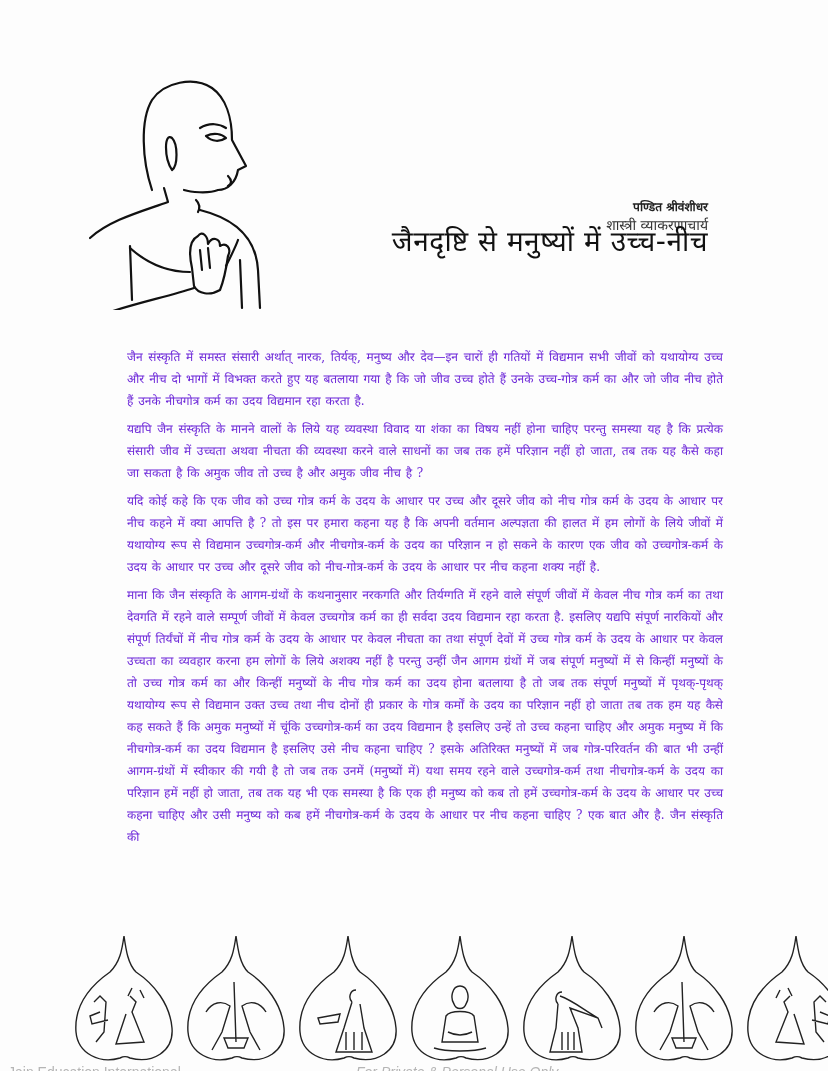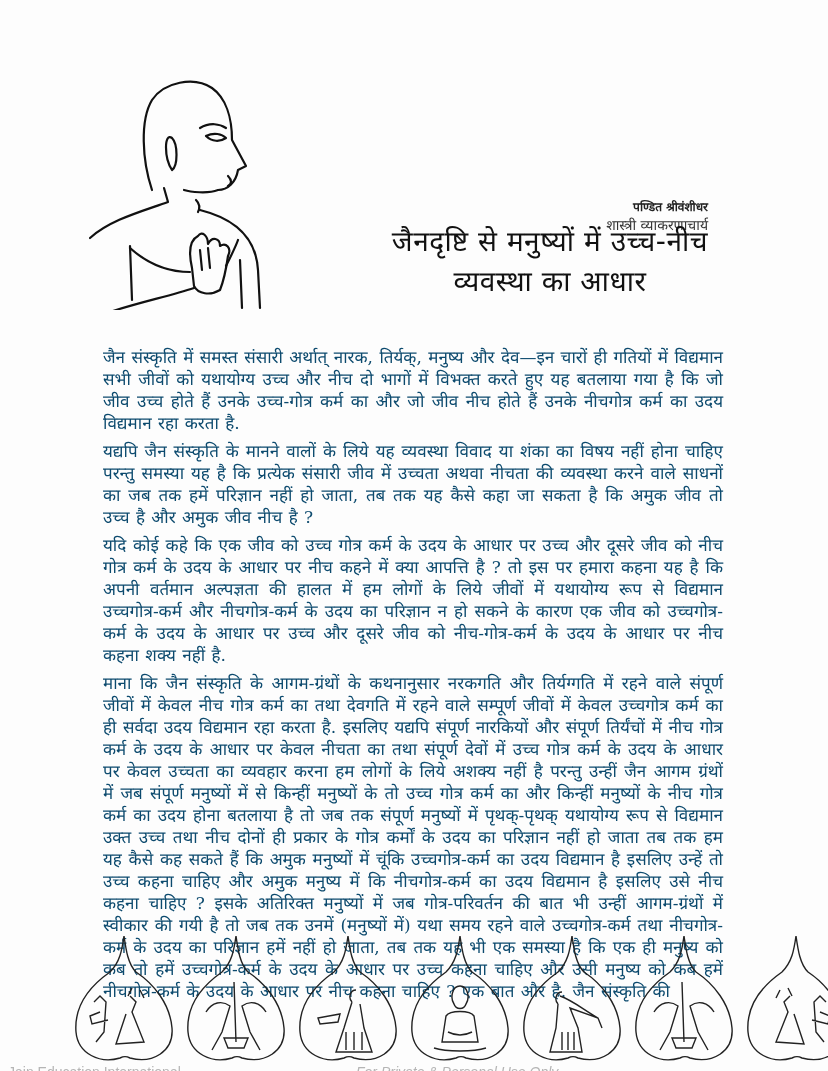--- a/index.html
+++ b/index.html
@@ -11,21 +11,21 @@
     .figure-top { position: absolute; left: 60px; top: 40px; width: 230px; height: 270px; }
 
     .byline { position: absolute; right: 120px; top: 198px; text-align: right; }
     .byline .author { font-family: "DejaVu Serif", serif; font-weight: bold; font-size: 12px; line-height: 18px; color: #222; }
     .byline .credential { font-family: "DejaVu Serif", serif; font-size: 14px; line-height: 18px; color: #333; }
 
     .title { position: absolute; right: 120px; top: 222px; text-align: center; }
     .title .line { font-family: "DejaVu Sans", sans-serif; font-size: 28px; line-height: 40px; color: #111; letter-spacing: 0.5px; }
 
     .body-text { position: absolute; left: 103px; top: 346px; width: 620px; }
-    .body-text p { font-family: "DejaVu Serif", serif; font-size: 17px; line-height: 22px; color: #0c4a6e; text-align: justify; margin-bottom: 6px; word-spacing: 1px; }
+    .body-text p { font-family: "DejaVu Serif", serif; font-size: 12px; line-height: 22px; color: #6d28d9; text-align: justify; margin-bottom: 6px; word-spacing: 1px; margin-left: 24px; }
 
     .leaf-row { position: absolute; left: 70px; top: 932px; width: 760px; height: 135px; display: flex; gap: 4px; }
     .leaf { width: 108px; height: 135px; flex: 0 0 108px; }
 
     .footer { position: absolute; left: 0; top: 1046px; width: 828px; height: 20px; }
     .footer span { position: absolute; font-family: "Liberation Sans", sans-serif; font-size: 14px; color: #b5b5b5; top: 18px; }
     .footer .left { left: 8px; }
     .footer .center { left: 356px; font-style: italic; }
     .footer .right { right: 10px; margin-top: 44px; }
   </style>
@@ -60,21 +60,20 @@
     <path d="M180 220 L182 268"></path>
   </svg>
 
   <div class="byline">
     <div class="author">पण्डित श्रीवंशीधर</div>
     <div class="credential">शास्त्री व्याकरणाचार्य</div>
   </div>
 
   <div class="title">
     <div class="line">जैनदृष्टि से मनुष्यों में उच्च-नीच</div>
-    <div class="line">व्यवस्था का आधार</div>
   </div>
 
   <div class="body-text">
     <p>जैन संस्कृति में समस्त संसारी अर्थात् नारक, तिर्यक्, मनुष्य और देव—इन चारों ही गतियों में विद्यमान सभी जीवों को यथायोग्य उच्च और नीच दो भागों में विभक्त करते हुए यह बतलाया गया है कि जो जीव उच्च होते हैं उनके उच्च-गोत्र कर्म का और जो जीव नीच होते हैं उनके नीचगोत्र कर्म का उदय विद्यमान रहा करता है.</p>
     <p>यद्यपि जैन संस्कृति के मानने वालों के लिये यह व्यवस्था विवाद या शंका का विषय नहीं होना चाहिए परन्तु समस्या यह है कि प्रत्येक संसारी जीव में उच्चता अथवा नीचता की व्यवस्था करने वाले साधनों का जब तक हमें परिज्ञान नहीं हो जाता, तब तक यह कैसे कहा जा सकता है कि अमुक जीव तो उच्च है और अमुक जीव नीच है ?</p>
     <p>यदि कोई कहे कि एक जीव को उच्च गोत्र कर्म के उदय के आधार पर उच्च और दूसरे जीव को नीच गोत्र कर्म के उदय के आधार पर नीच कहने में क्या आपत्ति है ? तो इस पर हमारा कहना यह है कि अपनी वर्तमान अल्पज्ञता की हालत में हम लोगों के लिये जीवों में यथायोग्य रूप से विद्यमान उच्चगोत्र-कर्म और नीचगोत्र-कर्म के उदय का परिज्ञान न हो सकने के कारण एक जीव को उच्चगोत्र-कर्म के उदय के आधार पर उच्च और दूसरे जीव को नीच-गोत्र-कर्म के उदय के आधार पर नीच कहना शक्य नहीं है.</p>
     <p>माना कि जैन संस्कृति के आगम-ग्रंथों के कथनानुसार नरकगति और तिर्यग्गति में रहने वाले संपूर्ण जीवों में केवल नीच गोत्र कर्म का तथा देवगति में रहने वाले सम्पूर्ण जीवों में केवल उच्चगोत्र कर्म का ही सर्वदा उदय विद्यमान रहा करता है. इसलिए यद्यपि संपूर्ण नारकियों और संपूर्ण तिर्यंचों में नीच गोत्र कर्म के उदय के आधार पर केवल नीचता का तथा संपूर्ण देवों में उच्च गोत्र कर्म के उदय के आधार पर केवल उच्चता का व्यवहार करना हम लोगों के लिये अशक्य नहीं है परन्तु उन्हीं जैन आगम ग्रंथों में जब संपूर्ण मनुष्यों में से किन्हीं मनुष्यों के तो उच्च गोत्र कर्म का और किन्हीं मनुष्यों के नीच गोत्र कर्म का उदय होना बतलाया है तो जब तक संपूर्ण मनुष्यों में पृथक्-पृथक् यथायोग्य रूप से विद्यमान उक्त उच्च तथा नीच दोनों ही प्रकार के गोत्र कर्मों के उदय का परिज्ञान नहीं हो जाता तब तक हम यह कैसे कह सकते हैं कि अमुक मनुष्यों में चूंकि उच्चगोत्र-कर्म का उदय विद्यमान है इसलिए उन्हें तो उच्च कहना चाहिए और अमुक मनुष्य में कि नीचगोत्र-कर्म का उदय विद्यमान है इसलिए उसे नीच कहना चाहिए ? इसके अतिरिक्त मनुष्यों में जब गोत्र-परिवर्तन की बात भी उन्हीं आगम-ग्रंथों में स्वीकार की गयी है तो जब तक उनमें (मनुष्यों में) यथा समय रहने वाले उच्चगोत्र-कर्म तथा नीचगोत्र-कर्म के उदय का परिज्ञान हमें नहीं हो जाता, तब तक यह भी एक समस्या है कि एक ही मनुष्य को कब तो हमें उच्चगोत्र-कर्म के उदय के आधार पर उच्च कहना चाहिए और उसी मनुष्य को कब हमें नीचगोत्र-कर्म के उदय के आधार पर नीच कहना चाहिए ? एक बात और है. जैन संस्कृति की</p>
   </div>
 
   <div class="leaf-row">

